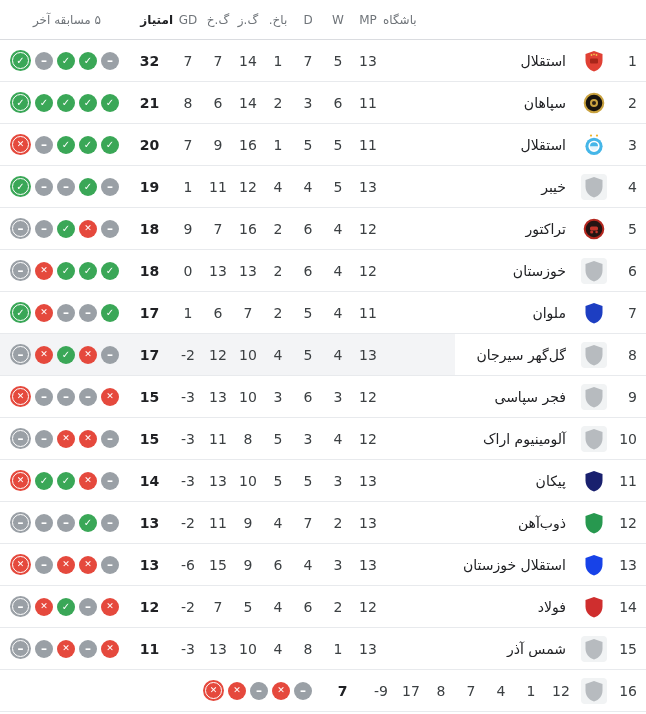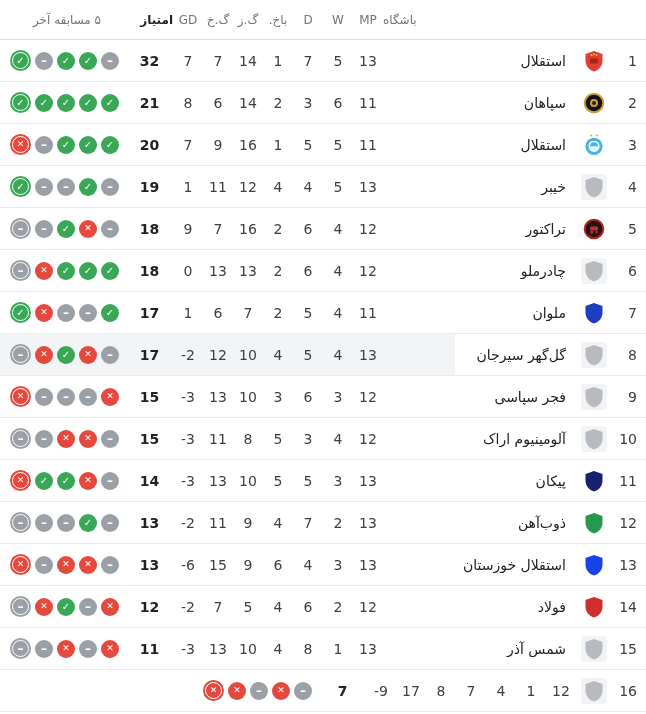--- a/index.html
+++ b/index.html
@@ -252,21 +252,21 @@
       </div>
       <div class="trow">
         <div class="c-rank">6</div>
         <div class="c-logo">
           <div class="logo-box logo-bg">
             <svg width="24" height="24" viewBox="0 0 24 24">
               <path d="M12 2 L20.5 5 V11.5 C20.5 17 17 21 12 22.5 C7 21 3.5 17 3.5 11.5 V5 Z" fill="#b7bbbf"></path>
             </svg>
           </div>
         </div>
-        <div class="c-name">چادرملو</div>
+        <div class="c-name">خوزستان</div>
         <div class="c-stat">12</div>
         <div class="c-stat">4</div>
         <div class="c-stat">6</div>
         <div class="c-stat">2</div>
         <div class="c-stat">13</div>
         <div class="c-stat">13</div>
         <div class="c-stat">0</div>
         <div class="c-pts">18</div>
         <div class="c-last5">
           <span class="ic recent" style="background: rgb(154, 160, 166);">

